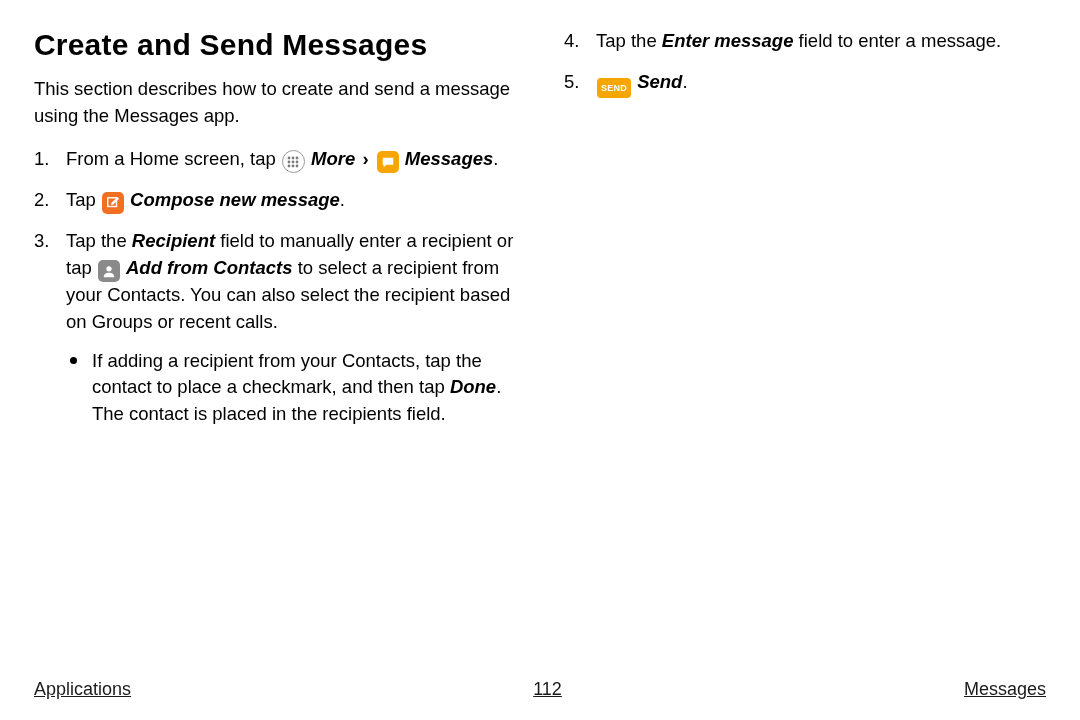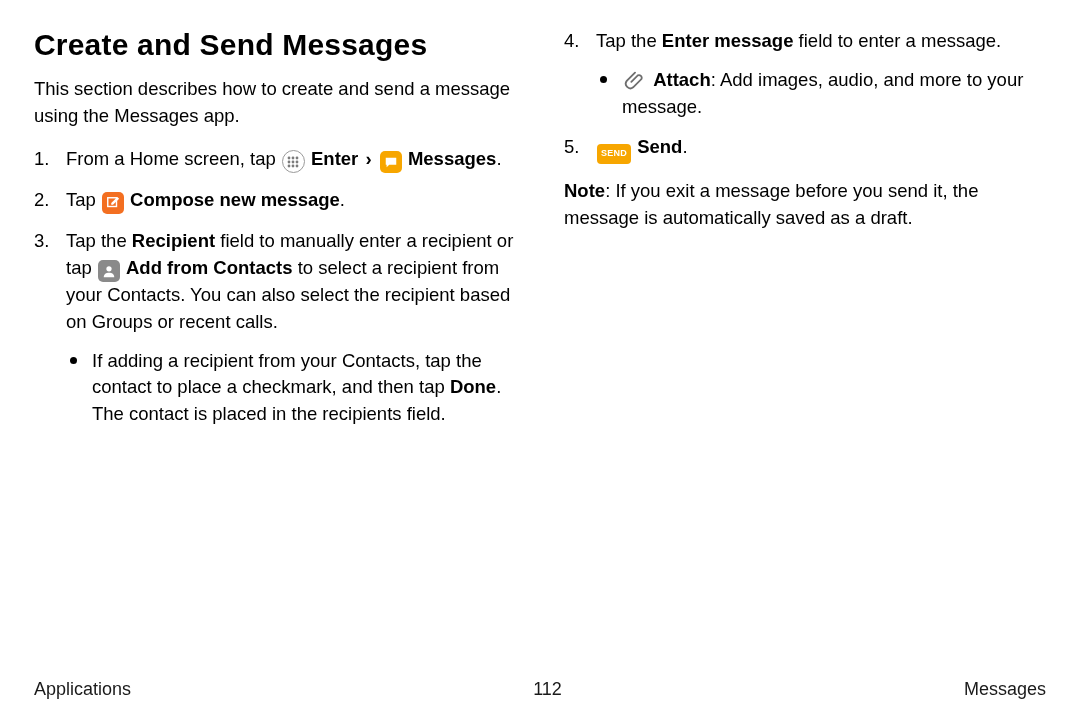--- a/index.html
+++ b/index.html
@@ -68,21 +68,21 @@
   ul.sub > li::before {
     content: "";
     position: absolute;
     left: 4px;
     top: 9px;
     width: 7px;
     height: 7px;
     background: #000;
     border-radius: 50%;
   }
-  .b { font-weight: 700; }
+  .b { font-weight: 700; font-style: italic; }
   .chev { font-weight: 700; padding: 0 2px; }
 
   
   .icon {
     display: inline-flex;
     align-items: center;
     justify-content: center;
     width: 22px;
     height: 22px;
     border-radius: 5px;
@@ -113,20 +113,21 @@
     width: 24px; height: 24px;
     vertical-align: -5px;
   }
 
   .footer {
     display: flex;
     justify-content: space-between;
     font-size: 18px;
     color: #1a1a1a;
     padding-top: 10px;
+    text-decoration: underline;
   }
   .footer .center { flex:0 0 auto; }
   .note { font-size: 18.5px; line-height: 1.45; margin-top: 4px; }
 </style>
 </head>
 <body>
 
 <div class="page">
   <div class="columns">
 
@@ -147,21 +148,21 @@
                   <circle cx="11" cy="3" r="1.4"></circle>
                 <circle cx="3" cy="7" r="1.4"></circle>
                   <circle cx="7" cy="7" r="1.4"></circle>
                   <circle cx="11" cy="7" r="1.4"></circle>
                 <circle cx="3" cy="11" r="1.4"></circle>
                   <circle cx="7" cy="11" r="1.4"></circle>
                   <circle cx="11" cy="11" r="1.4"></circle>
               </g>
             </svg>
           </span>
-          <span class="b">Enter</span>
+          <span class="b">More</span>
           <span class="chev">›</span>
           <span class="icon icon-messages">
             <svg width="14" height="14" viewBox="0 0 16 16">
               <path fill="#fff" d="M2 3h12v8H6l-3 3V11H2z"></path>
             </svg>
           </span>
           <span class="b">Messages</span><span>.</span>
         </li>
 
         <li>
@@ -198,44 +199,33 @@
     </div>
 
     <div class="col">
       <ol class="steps" start="4">
 
         <li>
           <span class="num">4.</span>
           <span>Tap the </span><span class="b">Enter message</span><span> field to enter a message.</span>
 
           <ul class="sub">
-            <li>
-              <span class="icon icon-attach">
-                <svg width="22" height="22" viewBox="0 0 24 24">
-                  <path fill="none" stroke="#6e6e6e" stroke-width="2" stroke-linecap="round" d="M8 14l7-7a3 3 0 0 1 4 4l-9 9a5 5 0 0 1-7-7l9-9"></path>
-                </svg>
-              </span>
-              <span class="b">Attach</span><span>: Add images, audio, and more to your message.</span>
-            </li>
           </ul>
         </li>
 
         <li>
           <span class="num">5.</span>
           <span class="icon icon-send">
               <span class="icon-send-text">SEND</span>
             </span>
           <span class="b">Send</span><span>.</span>
         </li>
 
       </ol>
 
-      <p class="note">
-        <span class="b">Note</span><span>: If you exit a message before you send it, the message is automatically saved as a draft.</span>
-      </p>
     </div>
 
   </div>
 
   <div class="footer">
     <span>Applications</span>
     <span class="center">112</span>
     <span>Messages</span>
   </div>
 </div>

